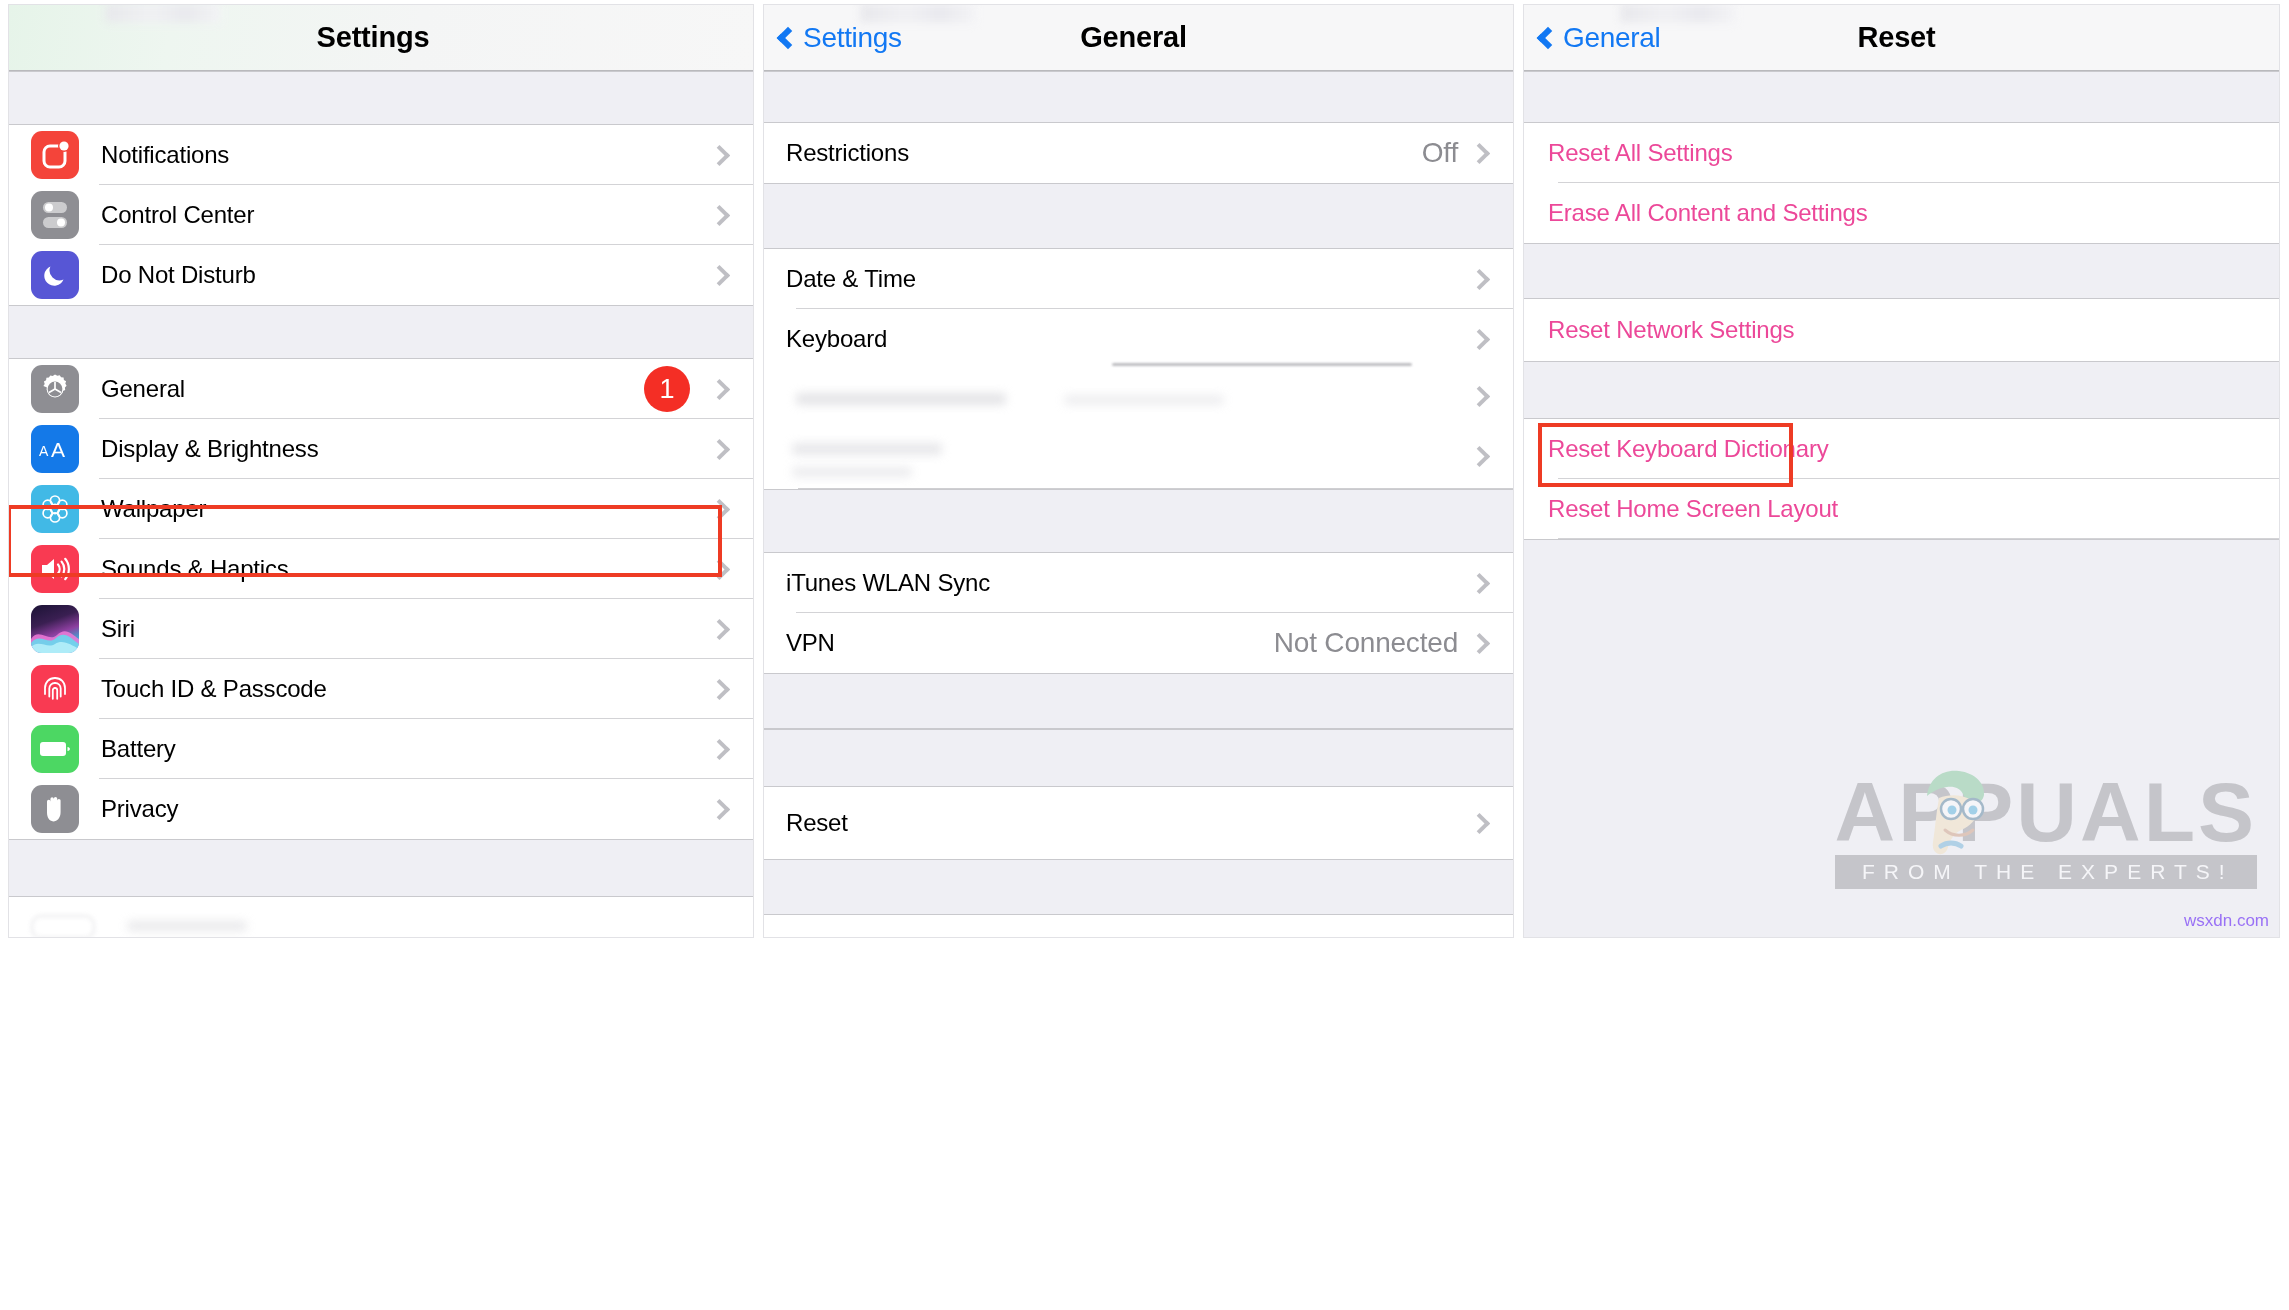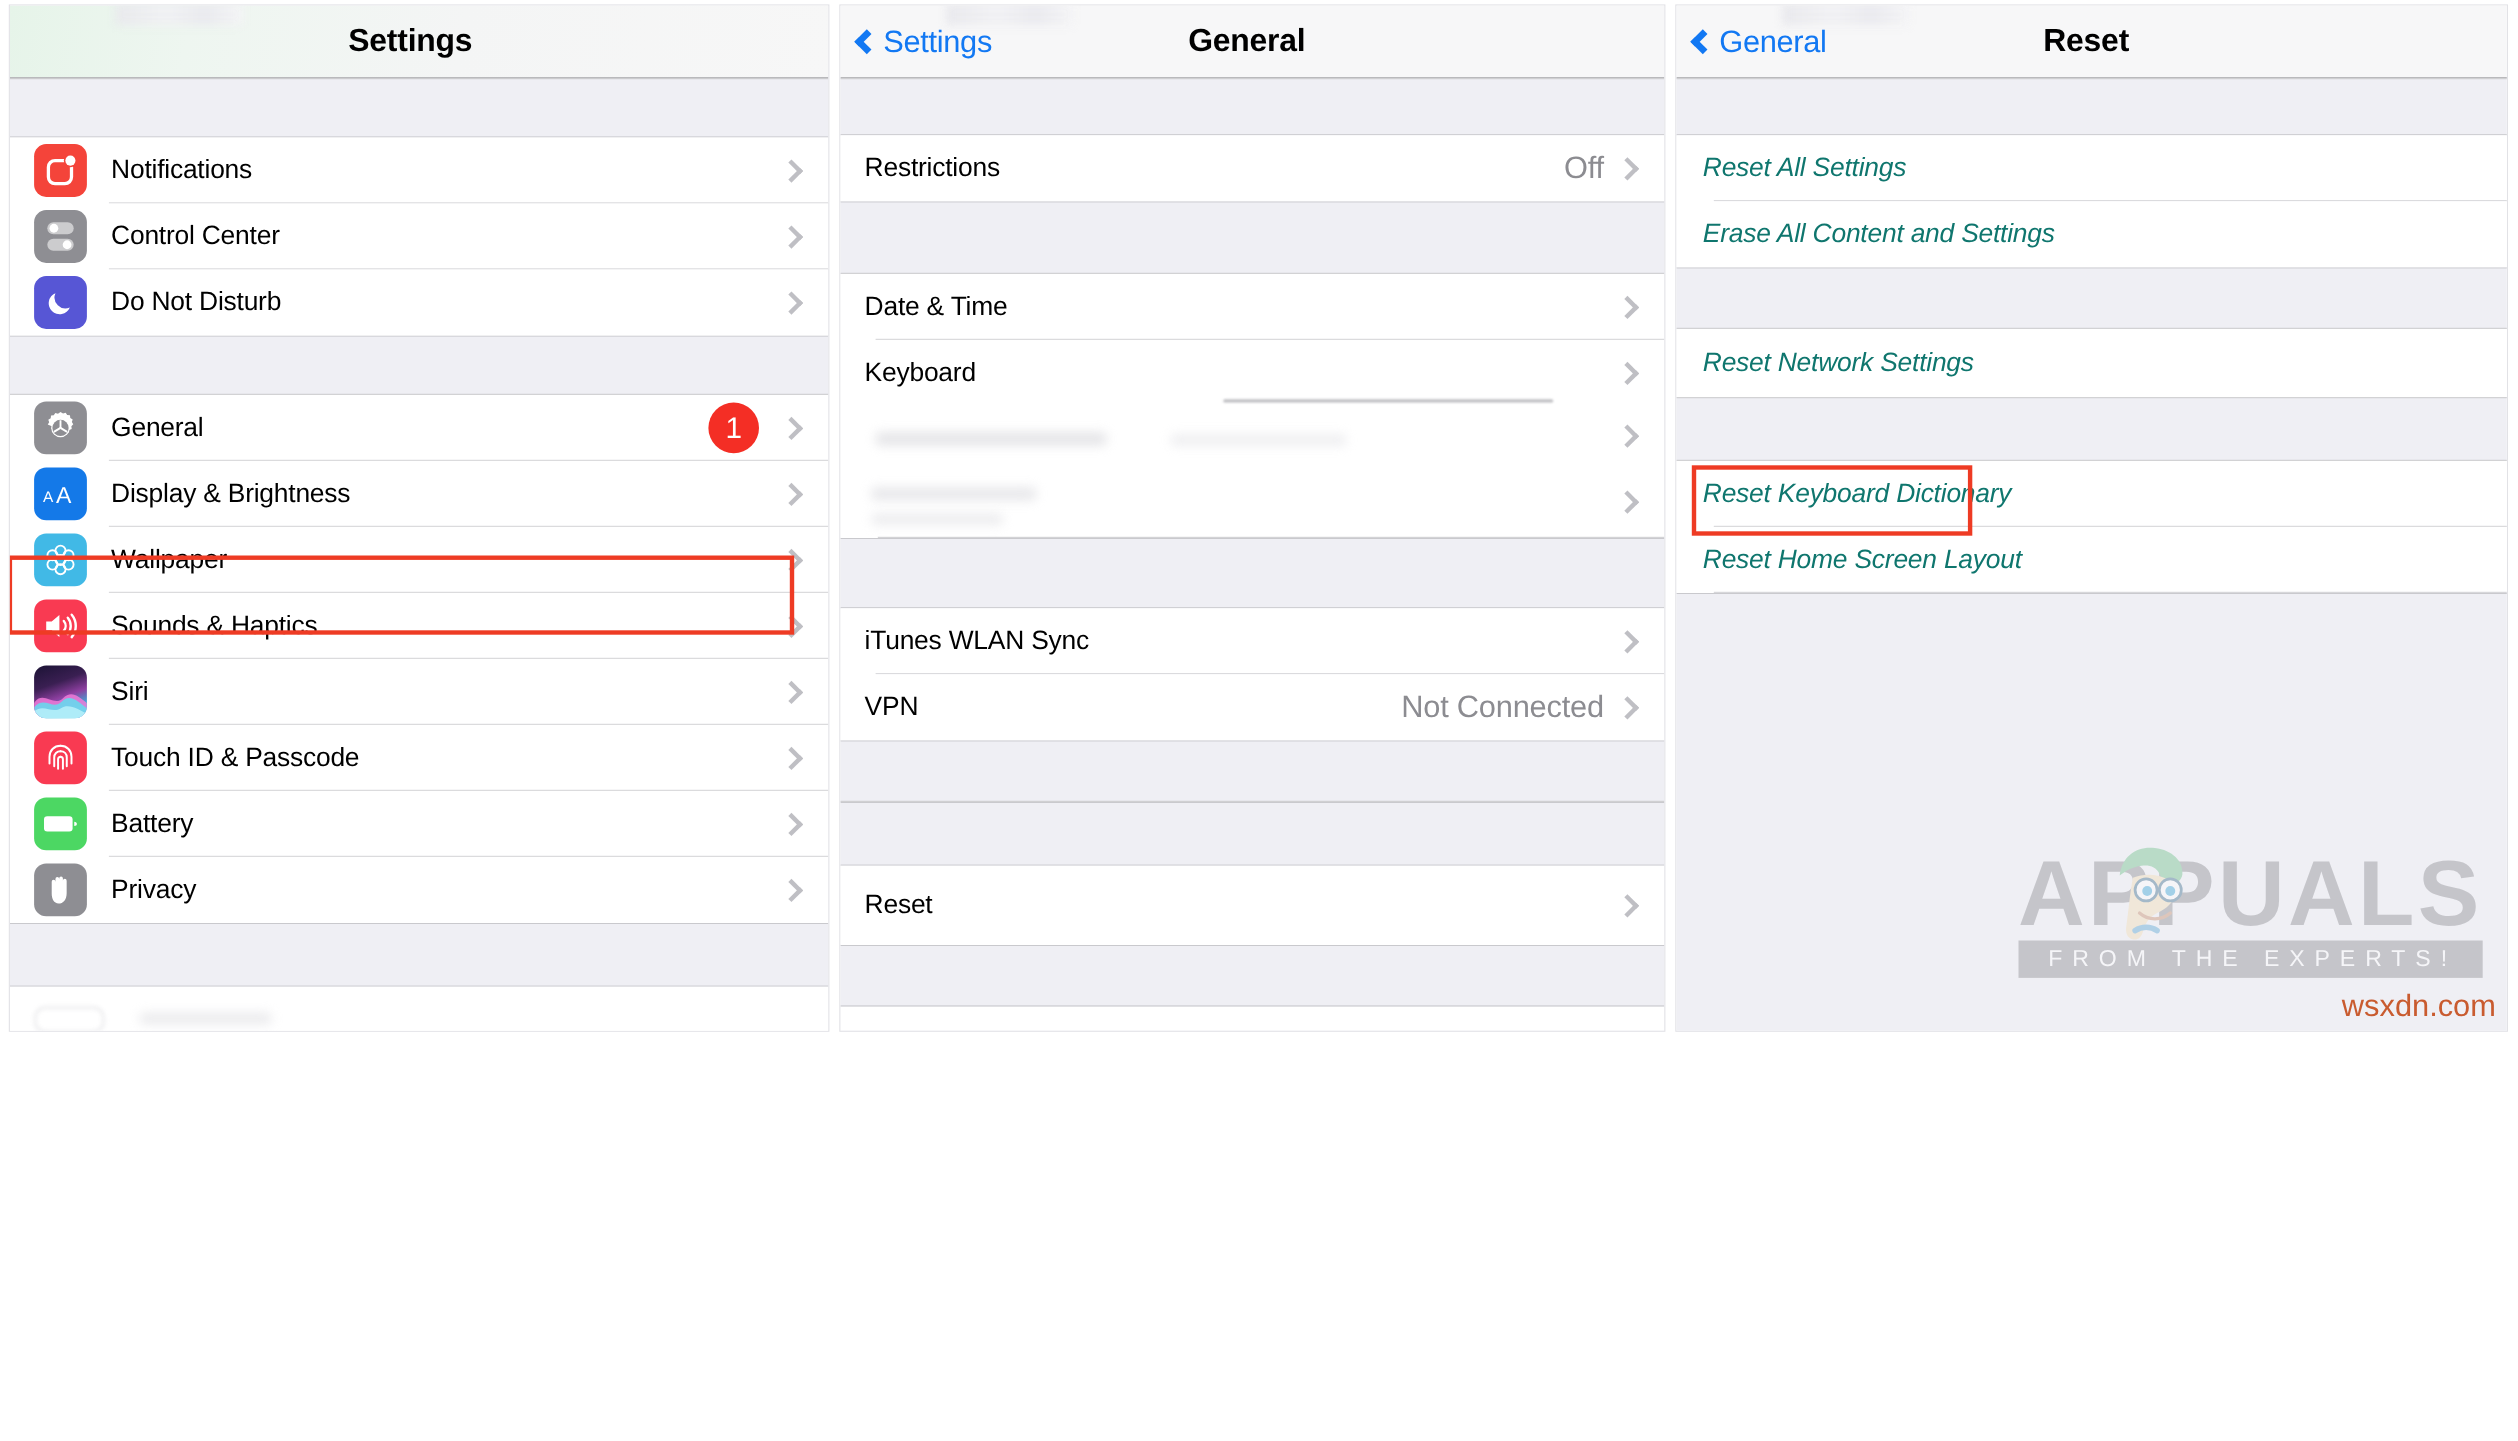--- a/index.html
+++ b/index.html
@@ -179,21 +179,21 @@
   
   .link-row {
     position: relative;
     display: flex;
     align-items: center;
     height: 60px;
     background: #ffffff;
     padding-left: 24px;
     cursor: pointer;
   }
-  .link-row .row-label { color: #0f766e; font-style: italic; }
+  .link-row .row-label { color: #ec4899; }
   .link-row.sep-flush::after {
     content: "";
     position: absolute;
     left: 34px; right: 0; bottom: 0;
     height: 1px;
     background: #d3d3d6;
   }
 
   
   .blank-row {
@@ -248,22 +248,22 @@
     text-align: center;
   }
   .wm-face {
     position: absolute;
     left: 80px; top: -12px;
     width: 92px; height: 100px;
   }
   .wsxdn {
     position: absolute;
     right: 10px; bottom: 6px;
-    font-size: 28px;
-    color: #c2410c;
+    font-size: 17px;
+    color: #8b5cf6;
     z-index: 16;
     opacity: .85;
   }
 </style>
 </head>
 <body>
 
 <div class="screen">
 
   <div class="col col-settings">

